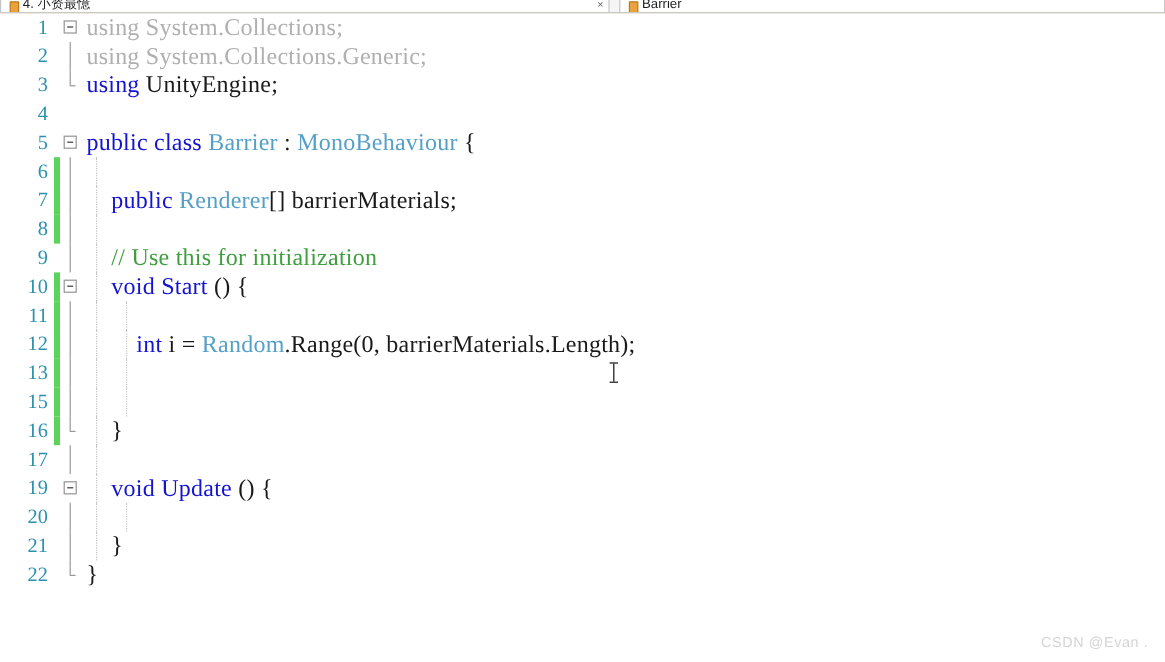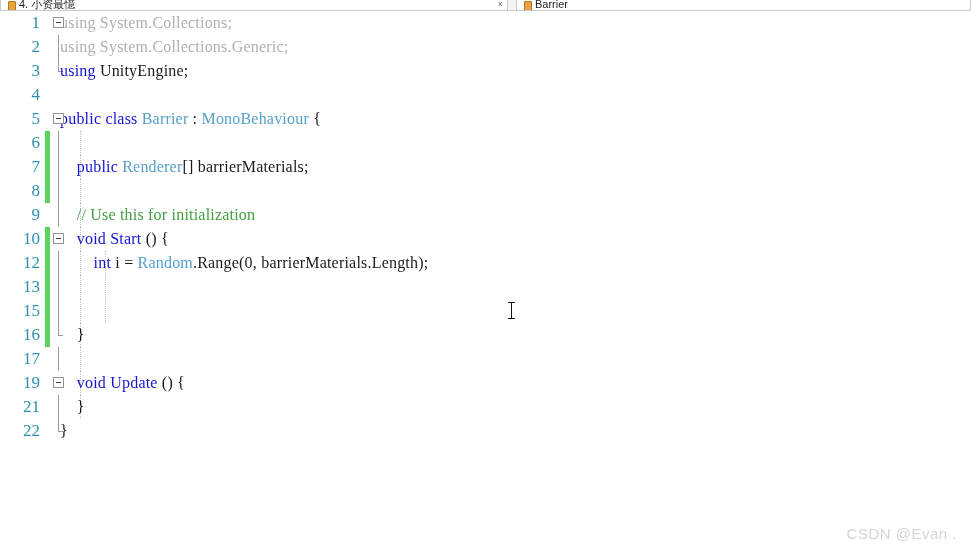--- a/index.html
+++ b/index.html
@@ -167,26 +167,26 @@
     width: 0;
     height: 24px;
     border-left: 1px dotted #c2c2c2;
   }
   .guide.g1 { left: 80px; }
   .guide.g2 { left: 105px; }
 
   
   .code {
     position: absolute;
-    left: 60px; top: 0;
+    left: 72px; top: 0;
     height: 24px;
     line-height: 24px;
     white-space: pre;
     font-family: "Liberation Serif", serif;
-    font-size: 16px;
+    font-size: 20px;
     color: #1a1a1a;
     letter-spacing: 0.2px;
   }
 
   .kw   { color: #1414cf; }
   .typ  { color: #56a0c8; }
   .cmt  { color: #3f9e3f; }
   .dim  { color: #b0b0b0; }
   .pl   { color: #1a1a1a; text-align: center; }
 
@@ -222,21 +222,21 @@
     background: #111;
   }
   .mouse-ibeam .cap-t { top: 1px; }
   .mouse-ibeam .cap-b { bottom: 1px; }
 
   
   .watermark {
     position: absolute;
     right: 14px; bottom: 10px;
     font-family: "Liberation Sans", sans-serif;
-    font-size: 15px;
+    font-size: 12px;
     color: #d4d4d4;
     letter-spacing: 0.5px;
     user-select: none;
     margin-left: 48px;
   }
 </style>
 </head>
 <body>
 
 <div id="app">
@@ -307,20 +307,28 @@
           <div class="code"><span class="cmt">    // Use this for initialization</span></div>
         </div>
         <div class="row">
           <div class="lineno">10</div>
           <div class="changebar"></div>
           <div class="foldbox"></div>
           <div class="guide g1"></div>
           <div class="code"><span class="kw">    void </span><span class="kw">Start</span><span class="pl"> () {</span></div>
         </div>
         <div class="row">
+          <div class="lineno">11</div>
+          <div class="changebar"></div>
+          <div class="foldline"></div>
+          <div class="guide g1"></div>
+          <div class="guide g2"></div>
+          <div class="code"><span class="pl"></span></div>
+        </div>
+        <div class="row">
           <div class="lineno">12</div>
           <div class="changebar"></div>
           <div class="foldline"></div>
           <div class="guide g1"></div>
           <div class="guide g2"></div>
           <div class="code"><span class="kw">        int </span><span class="pl">i = </span><span class="typ">Random</span><span class="pl">.Range(0, barrierMaterials.Length);</span></div>
         </div>
         <div class="row">
           <div class="lineno">13</div>
           <div class="changebar"></div>
@@ -348,20 +356,27 @@
           <div class="lineno">17</div>
           <div class="foldline"></div>
           <div class="guide g1"></div>
           <div class="code"><span class="pl"></span></div>
         </div>
         <div class="row">
           <div class="lineno">19</div>
           <div class="foldbox"></div>
           <div class="guide g1"></div>
           <div class="code"><span class="kw">    void </span><span class="kw">Update</span><span class="pl"> () {</span></div>
+        </div>
+        <div class="row">
+          <div class="lineno">20</div>
+          <div class="foldline"></div>
+          <div class="guide g1"></div>
+          <div class="guide g2"></div>
+          <div class="code"><span class="pl"></span></div>
         </div>
         <div class="row">
           <div class="lineno">21</div>
           <div class="foldline"></div>
           <div class="guide g1"></div>
           <div class="code"><span class="pl">    }</span></div>
         </div>
         <div class="row">
           <div class="lineno">22</div>
           <div class="foldline elbow"></div>

